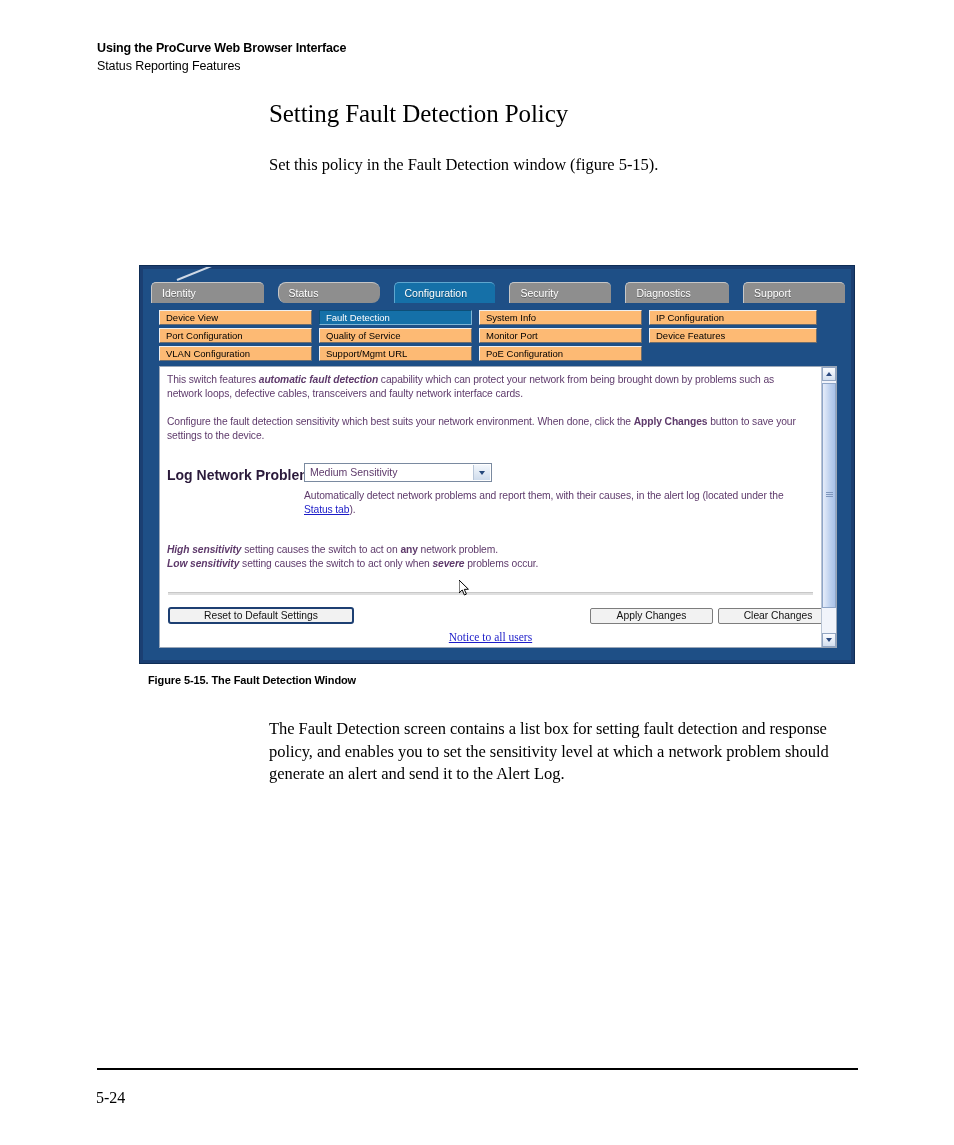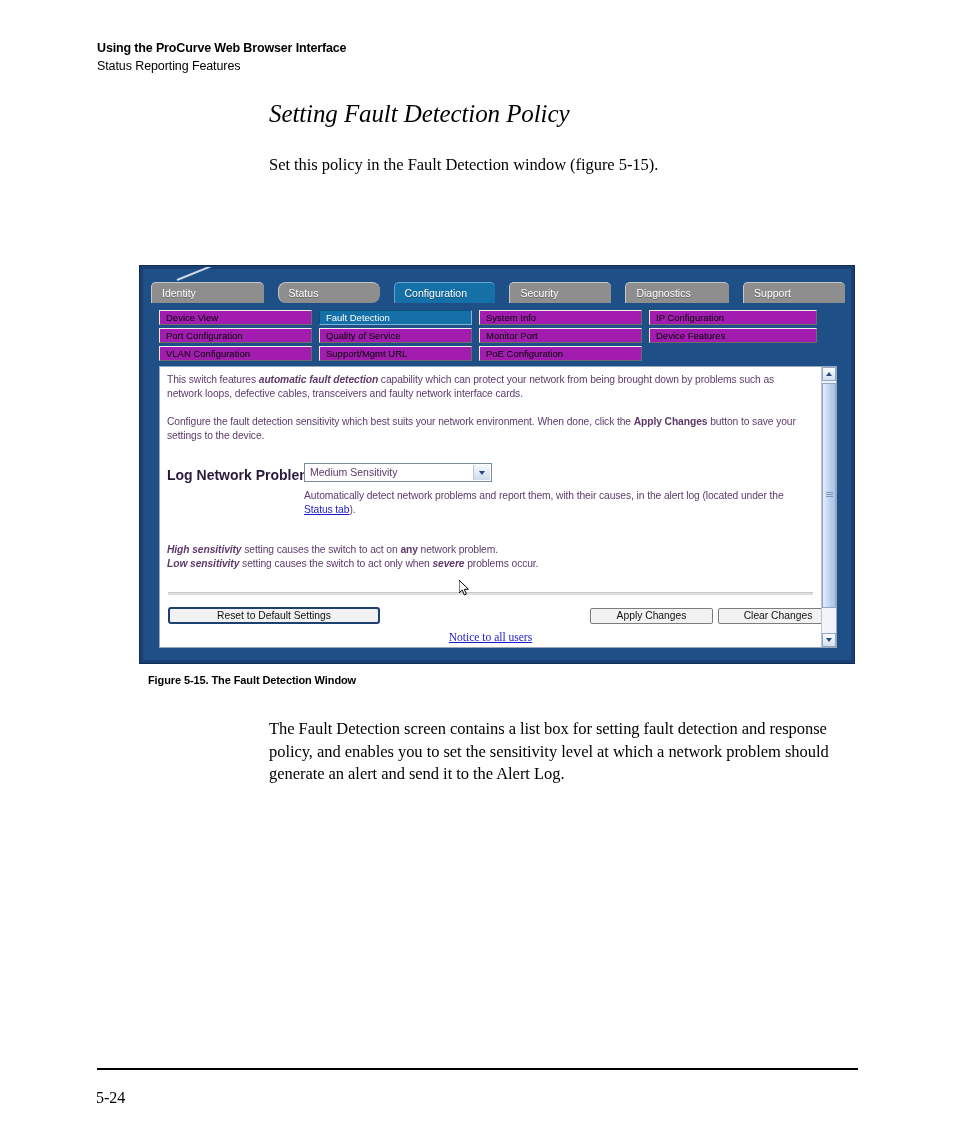--- a/index.html
+++ b/index.html
@@ -47,21 +47,20 @@
     top: 100px;
     width: 590px;
   }
   h1.section-title {
     font-family: "Liberation Serif", serif;
     font-weight: normal;
     font-size: 25px;
     color: #000;
     margin: 0 0 26px 0;
     letter-spacing: -0.1px;
-    font-style: italic;
   }
   p.body-par {
     font-family: "Liberation Serif", serif;
     font-size: 16.5px;
     line-height: 22.5px;
     color: #000;
     margin: 0 0 20px 0;
     letter-spacing: -0.05px;
   }
 
@@ -154,21 +153,21 @@
     position: absolute;
     left: 16px;
     top: 41px;
     right: 14px;
     display: grid;
     grid-template-columns: 153px 153px 163px 168px;
     grid-auto-rows: 15px;
     gap: 3px 7px;
   }
   .sbtn {
-    background: #a21caf;
+    background: #fdba74;
     border-top: 1px solid #efefef;
     border-left: 1px solid #efefef;
     border-right: 1px solid #6d6d6d;
     border-bottom: 1px solid #6d6d6d;
     box-sizing: border-box;
     font-family: "Liberation Sans", sans-serif;
     font-size: 9.5px;
     line-height: 13px;
     color: #000000;
     padding-left: 6px;
@@ -317,21 +316,21 @@
     font-size: 10.3px;
     color: #111;
     text-align: center;
     white-space: nowrap;
     overflow: hidden;
   }
   .btn span { display: block; }
   .btn-reset {
     left: 8px;
     top: 240px;
-    width: 212px;
+    width: 186px;
     height: 17px;
     line-height: 15px;
     border: 2px solid #1d3f72;
     border-radius: 3px;
   }
   .btn-reset span { line-height: 13px; }
   .btn-apply {
     left: 430px;
     top: 241px;
     width: 123px;

